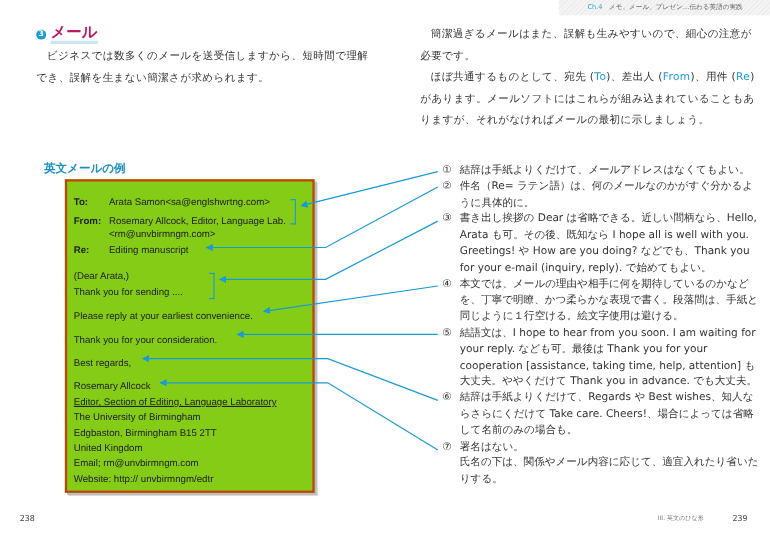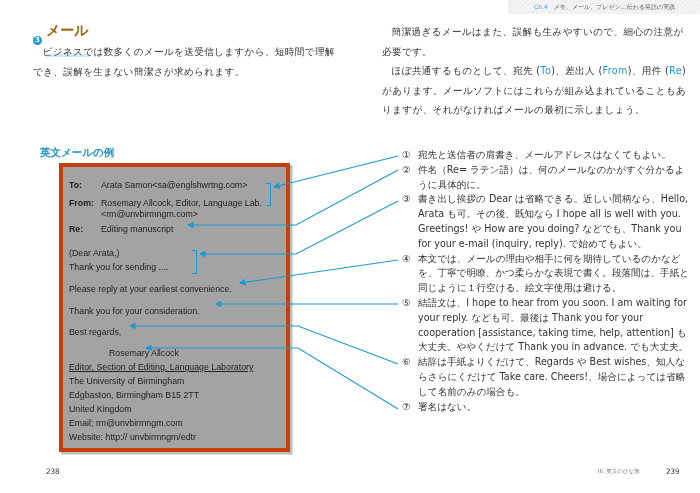--- a/index.html
+++ b/index.html
@@ -17,38 +17,38 @@
     .header-band .ch { color: #29a8d8; margin-right: 4px; }
 
     .section-title {
       position: absolute; left: 33px; top: 23px; display: flex; align-items: center;
     }
     .sec-num {
       width: 9px; height: 9px; border-radius: 50%; background: #1a9ad6; color: #fff;
       font-size: 7px; line-height: 9px; text-align: center; font-weight: bold; margin-right: 4px;
     }
     .sec-text {
-      font-size: 14px; font-weight: bold; color: #a16207;
-      border-bottom: 3px solid #cde7f2; line-height: 14px; padding-bottom: 17px;
+      font-size: 14px; font-weight: bold; color: #be185d;
+      border-bottom: 3px solid #cde7f2; line-height: 14px; padding-bottom: 0;
     }
 
     .para {
       position: absolute; font-size: 9.6px; line-height: 19.5px; color: #333;
       letter-spacing: 0.35px;
     }
     .para p { margin: 0; text-indent: 1em; }
     .blue { color: #1a9ad6; }
 
     .ex-title {
       position: absolute; left: 40px; top: 146px; font-size: 10.5px; font-weight: bold; color: #1a8fc4;
     }
 
     .mailbox {
       position: absolute; left: 59px; top: 163px; width: 223px; height: 281px;
-      background: #a3a3a3; border: 4px solid #c2410c;
+      background: #84cc16; border: 2px solid #c2410c;
       box-shadow: 2px 2px 0 #bdbdbd, 3px 3px 0 #dcdcdc;
       font-family: "Liberation Sans", sans-serif; font-size: 8.8px; color: #222;
     }
     .mailbox .row { position: absolute; left: 6px; white-space: nowrap; }
     .mailbox .lbl { display: inline-block; width: 32px; font-weight: bold; }
     .bracket {
       position: absolute; border: 1px solid #1a9ad6; border-left: none; width: 4px;
     }
 
     .notes {
@@ -97,21 +97,21 @@
   </div>
   <div class="row" style="top:42px; left:38px;">&lt;rm@unvbirmngm.com&gt;</div>
   <div class="row" style="top:57px;">
     <span class="lbl">Re:</span><span>Editing manuscript</span>
   </div>
   <div class="row" style="top:81px;">(Dear Arata,)</div>
   <div class="row" style="top:95px;">Thank you for sending ....</div>
   <div class="row" style="top:117px;">Please reply at your earliest convenience.</div>
   <div class="row" style="top:139px;">Thank you for your consideration.</div>
   <div class="row" style="top:160px;">Best regards,</div>
-  <div class="row" style="top:181px;margin-left:40px;">Rosemary Allcock</div>
+  <div class="row" style="top:181px;">Rosemary Allcock</div>
   <div class="row" style="top:195px;text-decoration:underline;">Editor, Section of Editing, Language Laboratory</div>
   <div class="row" style="top:209px;">The University of Birmingham</div>
   <div class="row" style="top:223px;">Edgbaston, Birmingham   B15   2TT</div>
   <div class="row" style="top:237px;">United Kingdom</div>
   <div class="row" style="top:251px;">Email; rm@unvbirmngm.com</div>
   <div class="row" style="top:265px;">Website: http:// unvbirmngm/edtr</div>
 
   <div class="bracket" style="left:203px; top:16px; height:21px;"></div>
   <div class="bracket" style="left:129px; top:83px; height:22px;"></div>
 </div>
@@ -129,21 +129,21 @@
     <line x1="398" y1="260" x2="240" y2="283" marker-end="url(#ah)"></line>
     <line x1="398" y1="304" x2="216" y2="304" marker-end="url(#ah)"></line>
     <polyline points="398,364 298,326 130,326" marker-end="url(#ah)"></polyline>
     <polyline points="398,409 298,348 146,348" marker-end="url(#ah)"></polyline>
   </g>
 </svg>
 
 <div class="notes">
   <div class="note">
       <span class="n">①</span>
-      <span class="t">宛先と送信者の肩書き、メールアドレスはなくてもよい。</span>
+      <span class="t">結辞は手紙よりくだけて、メールアドレスはなくてもよい。</span>
     </div>
   <div class="note">
       <span class="n">②</span>
       <span class="t">件名（Re= ラテン語）は、何のメールなのかがすぐ分かるように具体的に。</span>
     </div>
   <div class="note">
       <span class="n">③</span>
       <span class="t">書き出し挨拶の Dear は省略できる。近しい間柄なら、Hello, Arata も可。その後、既知なら I hope all is well with you. Greetings! や How are you doing? などでも、Thank you for your e-mail (inquiry, reply). で始めてもよい。</span>
     </div>
   <div class="note">
@@ -155,17 +155,21 @@
       <span class="t">結語文は、I hope to hear from you soon.  I am waiting for your reply. なども可。最後は Thank you for your cooperation [assistance, taking time, help, attention] も大丈夫。ややくだけて Thank you in advance. でも大丈夫。</span>
     </div>
   <div class="note">
       <span class="n">⑥</span>
       <span class="t">結辞は手紙よりくだけて、Regards や Best wishes、知人ならさらにくだけて Take care. Cheers!、場合によっては省略して名前のみの場合も。</span>
     </div>
   <div class="note">
       <span class="n">⑦</span>
       <span class="t">署名はない。</span>
     </div>
+  <div class="note">
+      <span class="n"></span>
+      <span class="t">氏名の下は、関係やメール内容に応じて、適宜入れたり省いたりする。</span>
+    </div>
 </div>
 
-<div class="pageno" style="left:18px;margin-left:28px;">238</div>
+<div class="pageno" style="left:18px;">238</div>
 <div class="runner">III. 英文のひな形</div>
 <div class="pageno" style="left:666px;">239</div>
 
 </body></html>

